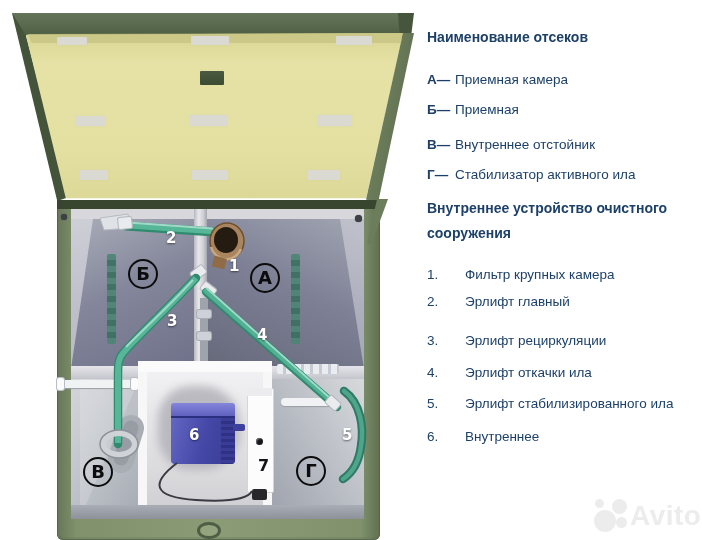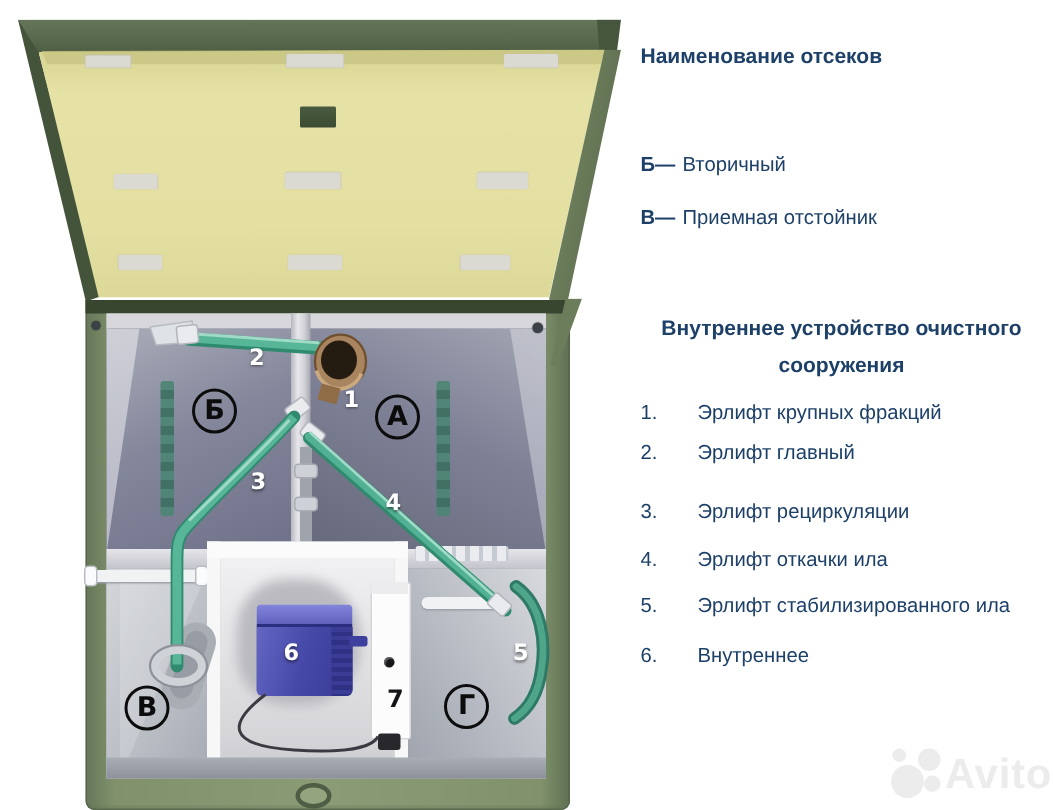--- a/index.html
+++ b/index.html
@@ -228,31 +228,37 @@
   <div class="pnum" style="left:167px;top:312px;">3</div>
   <div class="pnum" style="left:257px;top:326px;">4</div>
   <div class="pnum" style="left:342px;top:426px;">5</div>
   <div class="pnum" style="left:189px;top:426px;">6</div>
   <div class="pnum dark" style="left:258px;top:456px;">7</div>
 </div>
 
 <div class="abs legend">
   <div class="lg-title" style="top:29px;">Наименование отсеков</div>
 
+  <div class="lg-row" style="top:72px;">
+    <span class="lg-key">А—</span><span>Приемная камера</span>
+  </div>
   <div class="lg-row" style="top:102px;">
-    <span class="lg-key">Б—</span><span>Вторичный</span>
+    <span class="lg-key">Б—</span><span>Приемная</span>
   </div>
   <div class="lg-row" style="top:137px;">
-    <span class="lg-key">В—</span><span>Приемная отстойник</span>
-  </div>
-
-  <div class="lg-title2" style="top:206px;text-align:center;">Внутреннее устройство очистного сооружения</div>
+    <span class="lg-key">В—</span><span>Внутреннее отстойник</span>
+  </div>
+  <div class="lg-row" style="top:167px;">
+    <span class="lg-key">Г—</span><span>Стабилизатор активного ила</span>
+  </div>
+
+  <div class="lg-title2" style="top:196px;">Внутреннее устройство очистного сооружения</div>
 
   <div class="lg-row" style="top:267px;">
-    <span class="lg-num">1.</span><span>Эрлифт крупных фракций</span>
+    <span class="lg-num">1.</span><span>Фильтр крупных камера</span>
   </div>
   <div class="lg-row" style="top:294px;">
     <span class="lg-num">2.</span><span>Эрлифт главный</span>
   </div>
   <div class="lg-row" style="top:333px;">
     <span class="lg-num">3.</span><span>Эрлифт рециркуляции</span>
   </div>
   <div class="lg-row" style="top:365px;">
     <span class="lg-num">4.</span><span>Эрлифт откачки ила</span>
   </div>

